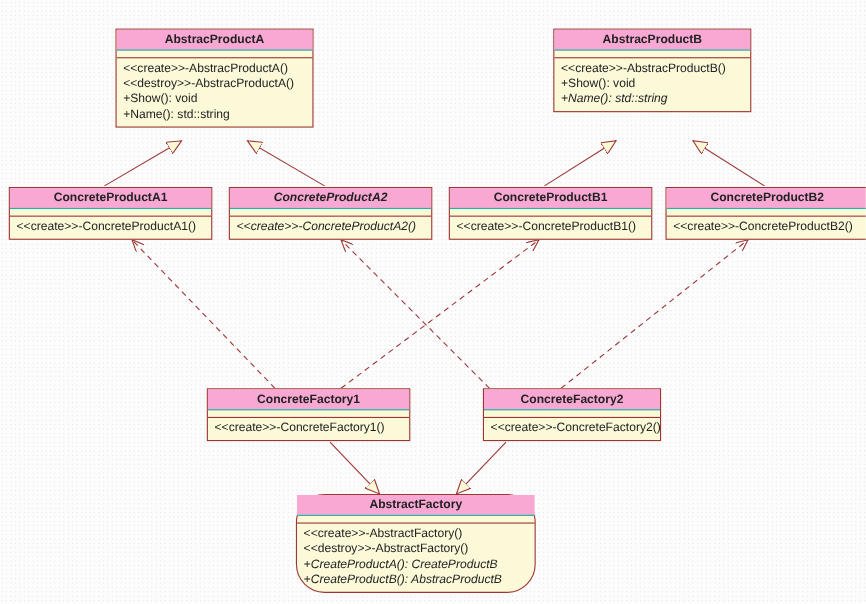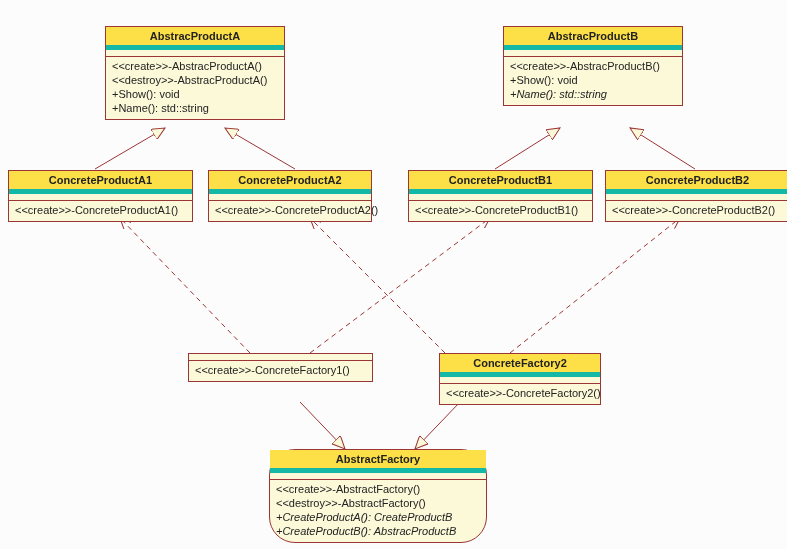--- a/index.html
+++ b/index.html
@@ -16,22 +16,22 @@
 }
 .uml-box {
   position: absolute;
   background: #fcf9d9;
   border: 1px solid #9c3535;
   font-size: 11px;
   color: #222;
   box-sizing: border-box;
 }
 .uml-title {
-  background: #fde047;
-  border-bottom: 5px solid #14b8a6;
+  background: #f9a8d4;
+  border-bottom: 1px solid #14b8a6;
   text-align: center;
   font-weight: bold;
   padding: 3px 1px;
 }
 .uml-gap {
   height: 6px;
   border-bottom: 1px solid #9c3535;
 }
 .uml-ops {
   padding: 2px 6px 4px 6px;
@@ -108,21 +108,21 @@
 </div>
 
 <div class="uml-box" style="left:8px;top:170px;width:185px;">
   <div class="uml-title">ConcreteProductA1</div>
   <div class="uml-gap"></div>
   <div class="uml-ops">
       <div>&lt;&lt;create&gt;&gt;-ConcreteProductA1()</div>
     </div>
 </div>
 
-<div class="uml-box" style="left:208px;top:170px;width:164px;">
+<div class="uml-box" style="left:208px;top:170px;width:185px;font-style:italic;">
   <div class="uml-title">ConcreteProductA2</div>
   <div class="uml-gap"></div>
   <div class="uml-ops">
       <div>&lt;&lt;create&gt;&gt;-ConcreteProductA2()</div>
     </div>
 </div>
 
 <div class="uml-box" style="left:408px;top:170px;width:185px;">
   <div class="uml-title">ConcreteProductB1</div>
   <div class="uml-gap"></div>
@@ -133,20 +133,21 @@
 
 <div class="uml-box" style="left:605px;top:170px;width:185px;">
   <div class="uml-title">ConcreteProductB2</div>
   <div class="uml-gap"></div>
   <div class="uml-ops">
       <div>&lt;&lt;create&gt;&gt;-ConcreteProductB2()</div>
     </div>
 </div>
 
 <div class="uml-box" style="left:188px;top:353px;width:185px;">
+  <div class="uml-title">ConcreteFactory1</div>
   <div class="uml-gap"></div>
   <div class="uml-ops">
       <div>&lt;&lt;create&gt;&gt;-ConcreteFactory1()</div>
     </div>
 </div>
 
 <div class="uml-box" style="left:411px;top:353px;width:162px;margin-left:28px;">
   <div class="uml-title">ConcreteFactory2</div>
   <div class="uml-gap"></div>
   <div class="uml-ops">

